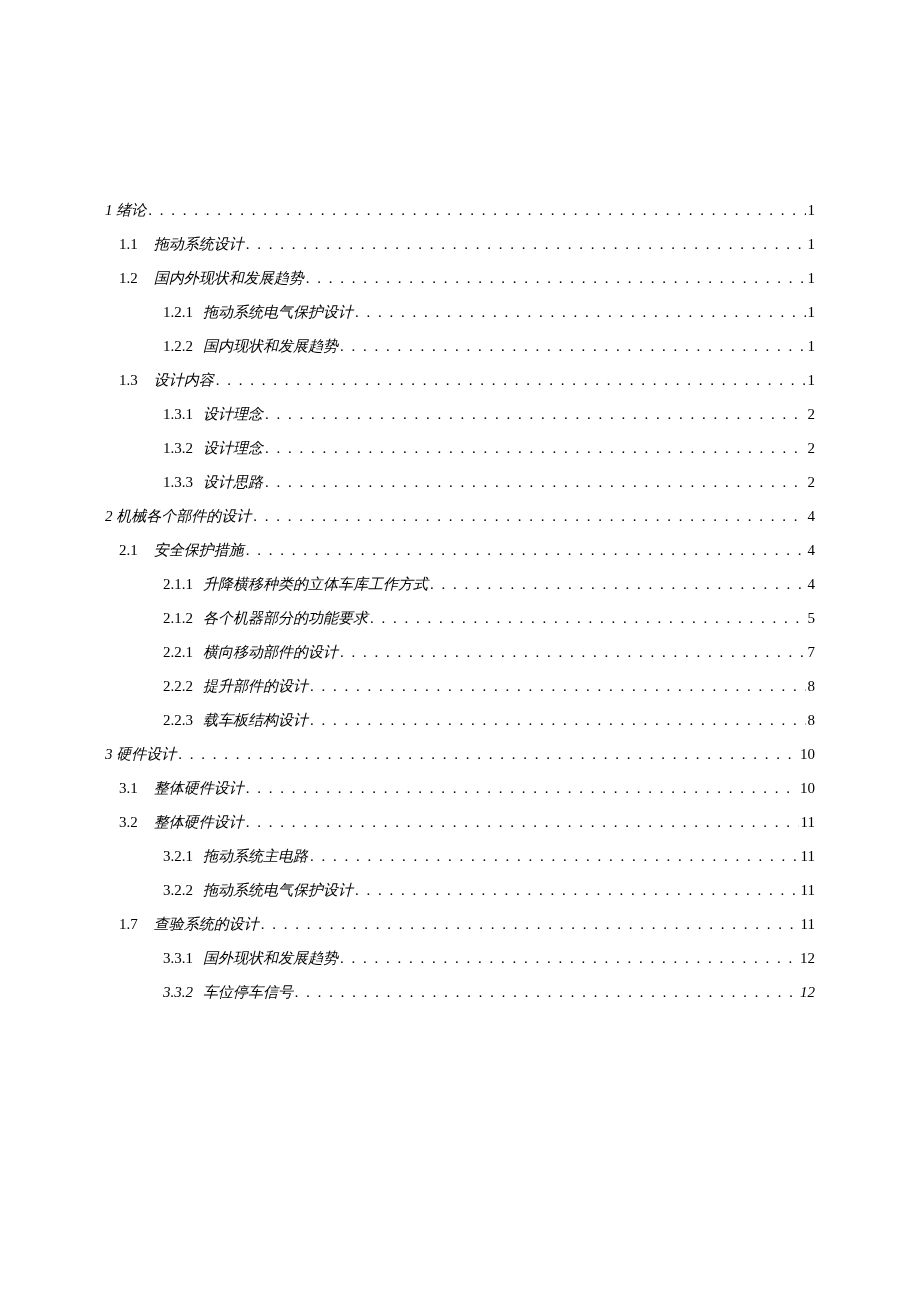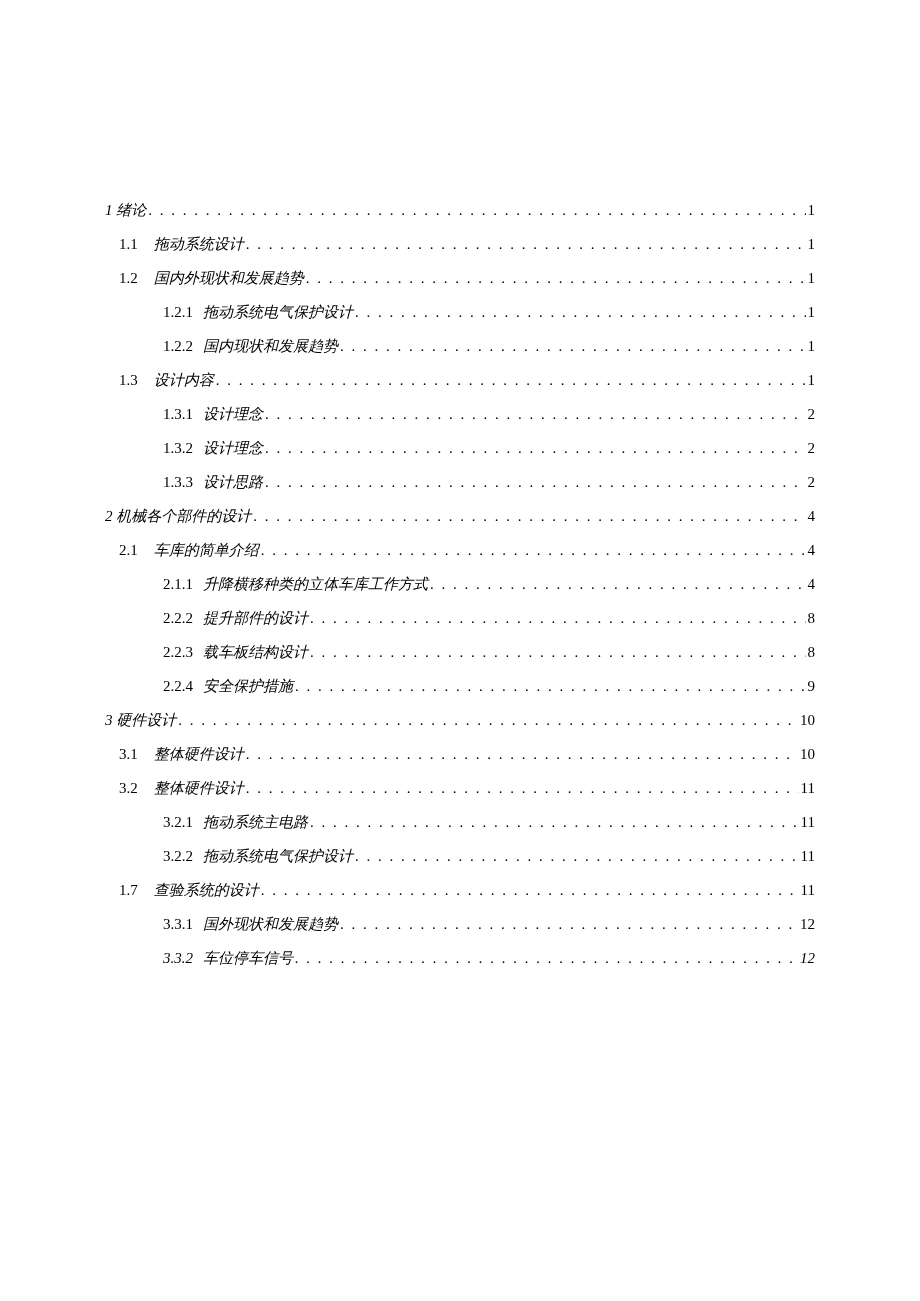--- a/index.html
+++ b/index.html
@@ -123,47 +123,53 @@
         <span class="toc-dots"></span>
         <span class="toc-page">2</span>
       </div>
       <div class="toc-entry toc-level-1">
         <span class="toc-title">2 机械各个部件的设计</span>
         <span class="toc-dots"></span>
         <span class="toc-page">4</span>
       </div>
       <div class="toc-entry toc-level-2">
         <span class="toc-num toc-num-2">2.1</span>
-        <span class="toc-title">车库的简单介绍</span>
+        <span class="toc-title">安全保护措施</span>
         <span class="toc-dots"></span>
         <span class="toc-page">4</span>
       </div>
       <div class="toc-entry toc-level-3">
         <span class="toc-num toc-num-3">2.1.1</span>
         <span class="toc-title">升降横移种类的立体车库工作方式</span>
         <span class="toc-dots"></span>
         <span class="toc-page">4</span>
       </div>
       <div class="toc-entry toc-level-3">
+        <span class="toc-num toc-num-3">2.1.2</span>
+        <span class="toc-title">各个机器部分的功能要求</span>
+        <span class="toc-dots"></span>
+        <span class="toc-page">5</span>
+      </div>
+      <div class="toc-entry toc-level-3">
+        <span class="toc-num toc-num-3">2.2.1</span>
+        <span class="toc-title">横向移动部件的设计</span>
+        <span class="toc-dots"></span>
+        <span class="toc-page">7</span>
+      </div>
+      <div class="toc-entry toc-level-3">
         <span class="toc-num toc-num-3">2.2.2</span>
         <span class="toc-title">提升部件的设计</span>
         <span class="toc-dots"></span>
         <span class="toc-page">8</span>
       </div>
       <div class="toc-entry toc-level-3">
         <span class="toc-num toc-num-3">2.2.3</span>
         <span class="toc-title">载车板结构设计</span>
         <span class="toc-dots"></span>
         <span class="toc-page">8</span>
-      </div>
-      <div class="toc-entry toc-level-3">
-        <span class="toc-num toc-num-3">2.2.4</span>
-        <span class="toc-title">安全保护措施</span>
-        <span class="toc-dots"></span>
-        <span class="toc-page">9</span>
       </div>
       <div class="toc-entry toc-level-1">
         <span class="toc-title">3 硬件设计</span>
         <span class="toc-dots"></span>
         <span class="toc-page">10</span>
       </div>
       <div class="toc-entry toc-level-2">
         <span class="toc-num toc-num-2">3.1</span>
         <span class="toc-title">整体硬件设计</span>
         <span class="toc-dots"></span>

